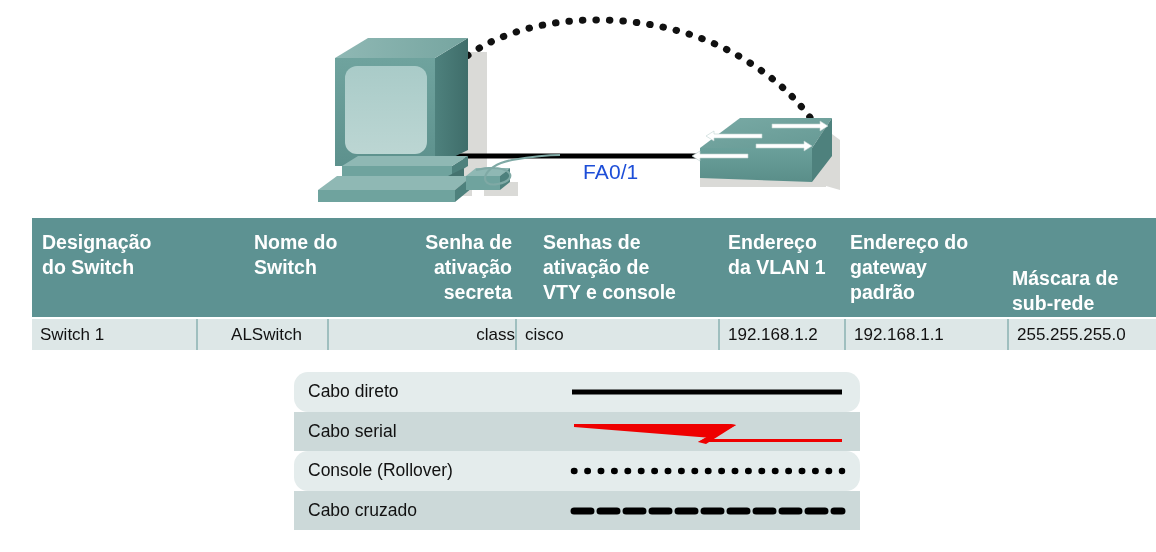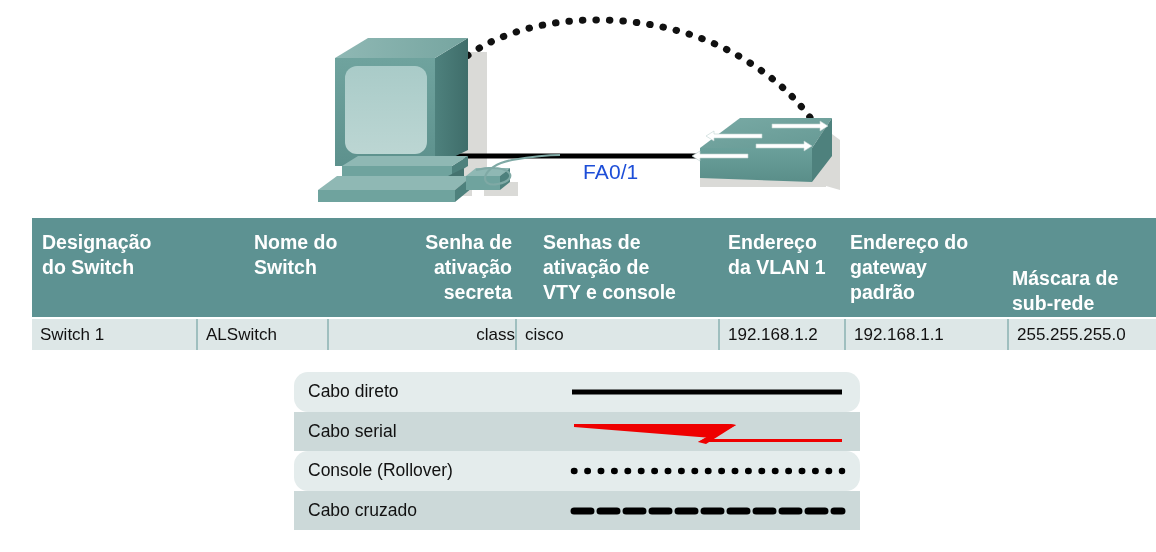--- a/index.html
+++ b/index.html
@@ -193,21 +193,21 @@
     <div class="hcell" style="left:980px;width:170px;margin-top:36px;">
       <span>Máscara de</span>
       <span>sub-rede</span>
     </div>
   </div>
 
   <div class="trow">
     <div class="dcell first" style="left:0px;width:164px;">
       <span class="txt">Switch 1</span>
     </div>
-    <div class="dcell" style="left:164px;width:131px;">
+    <div class="dcell" style="left:164px;width:131px;text-align:center;">
       <span class="txt">ALSwitch</span>
     </div>
     <div class="dcell" style="left:295px;width:188px;text-align:right;">
       <span class="txt">class</span>
     </div>
     <div class="dcell" style="left:483px;width:203px;">
       <span class="txt">cisco</span>
     </div>
     <div class="dcell" style="left:686px;width:126px;">
       <span class="txt">192.168.1.2</span>

